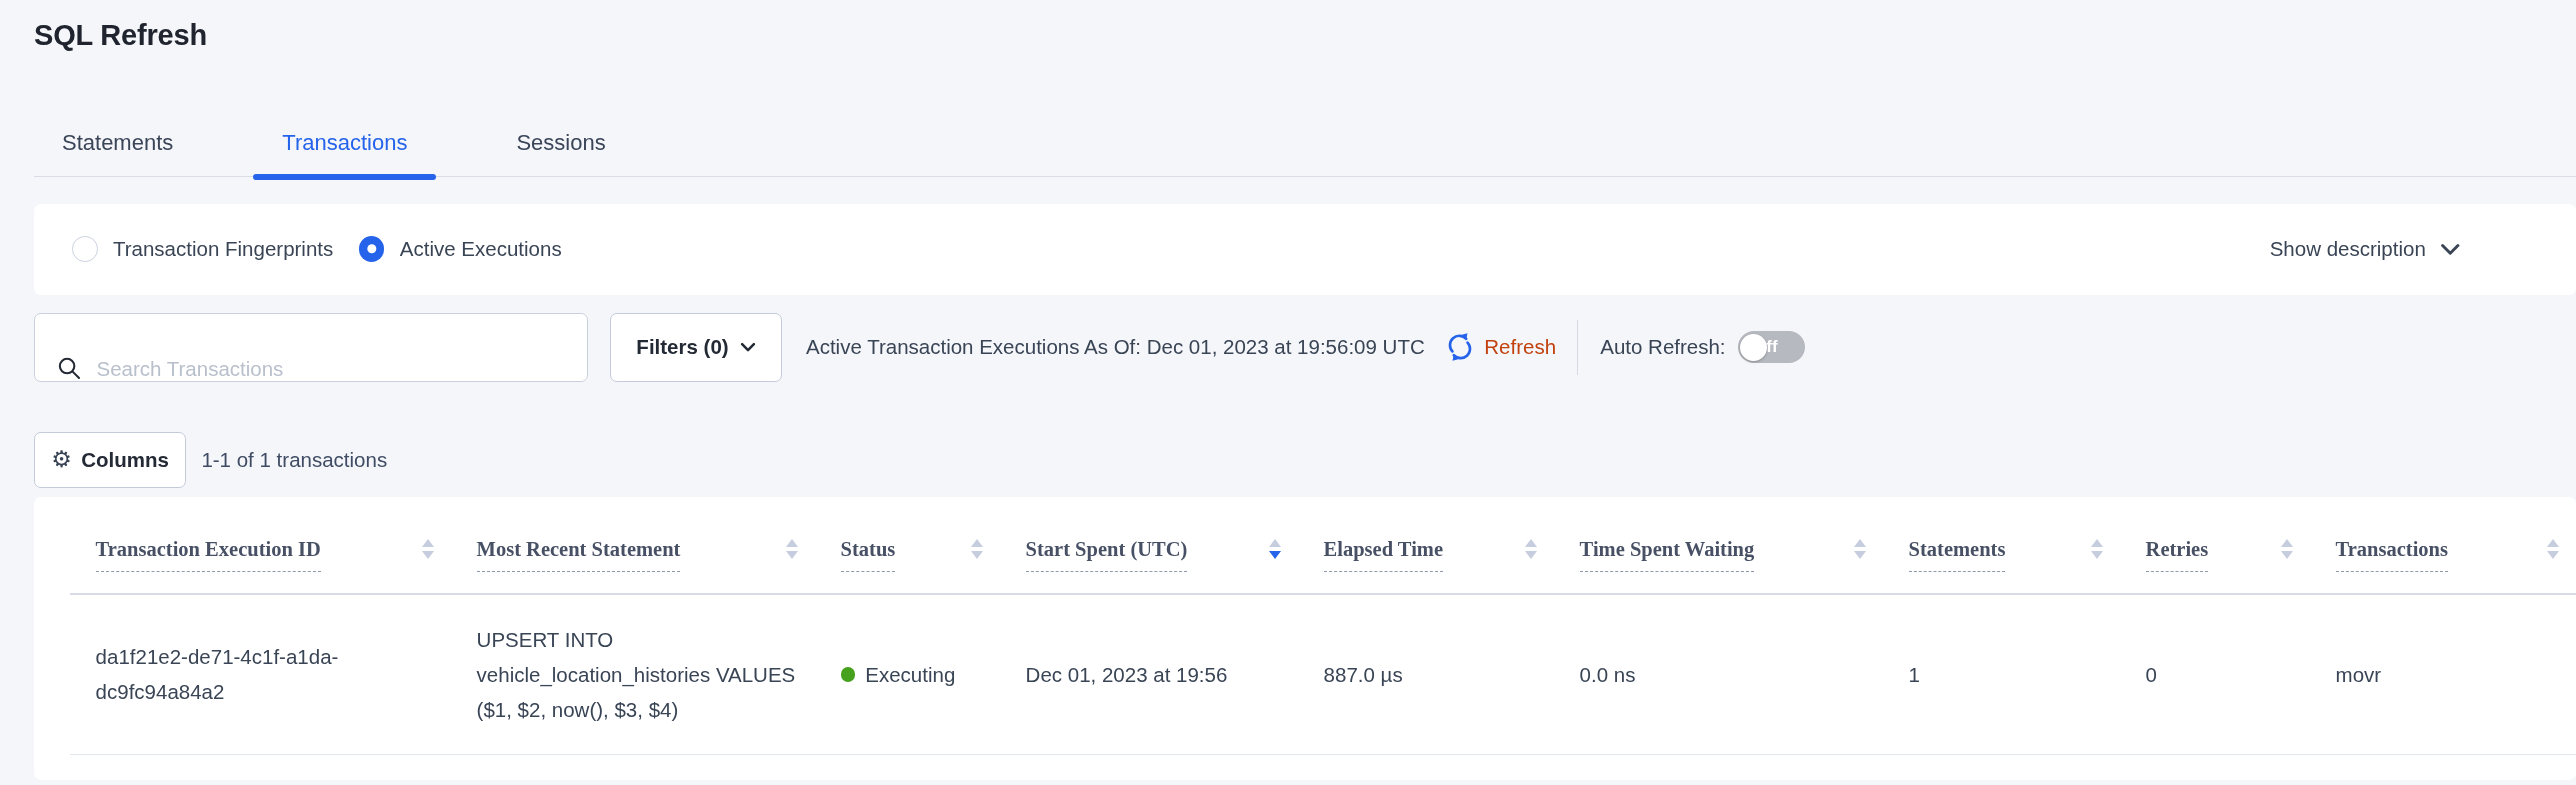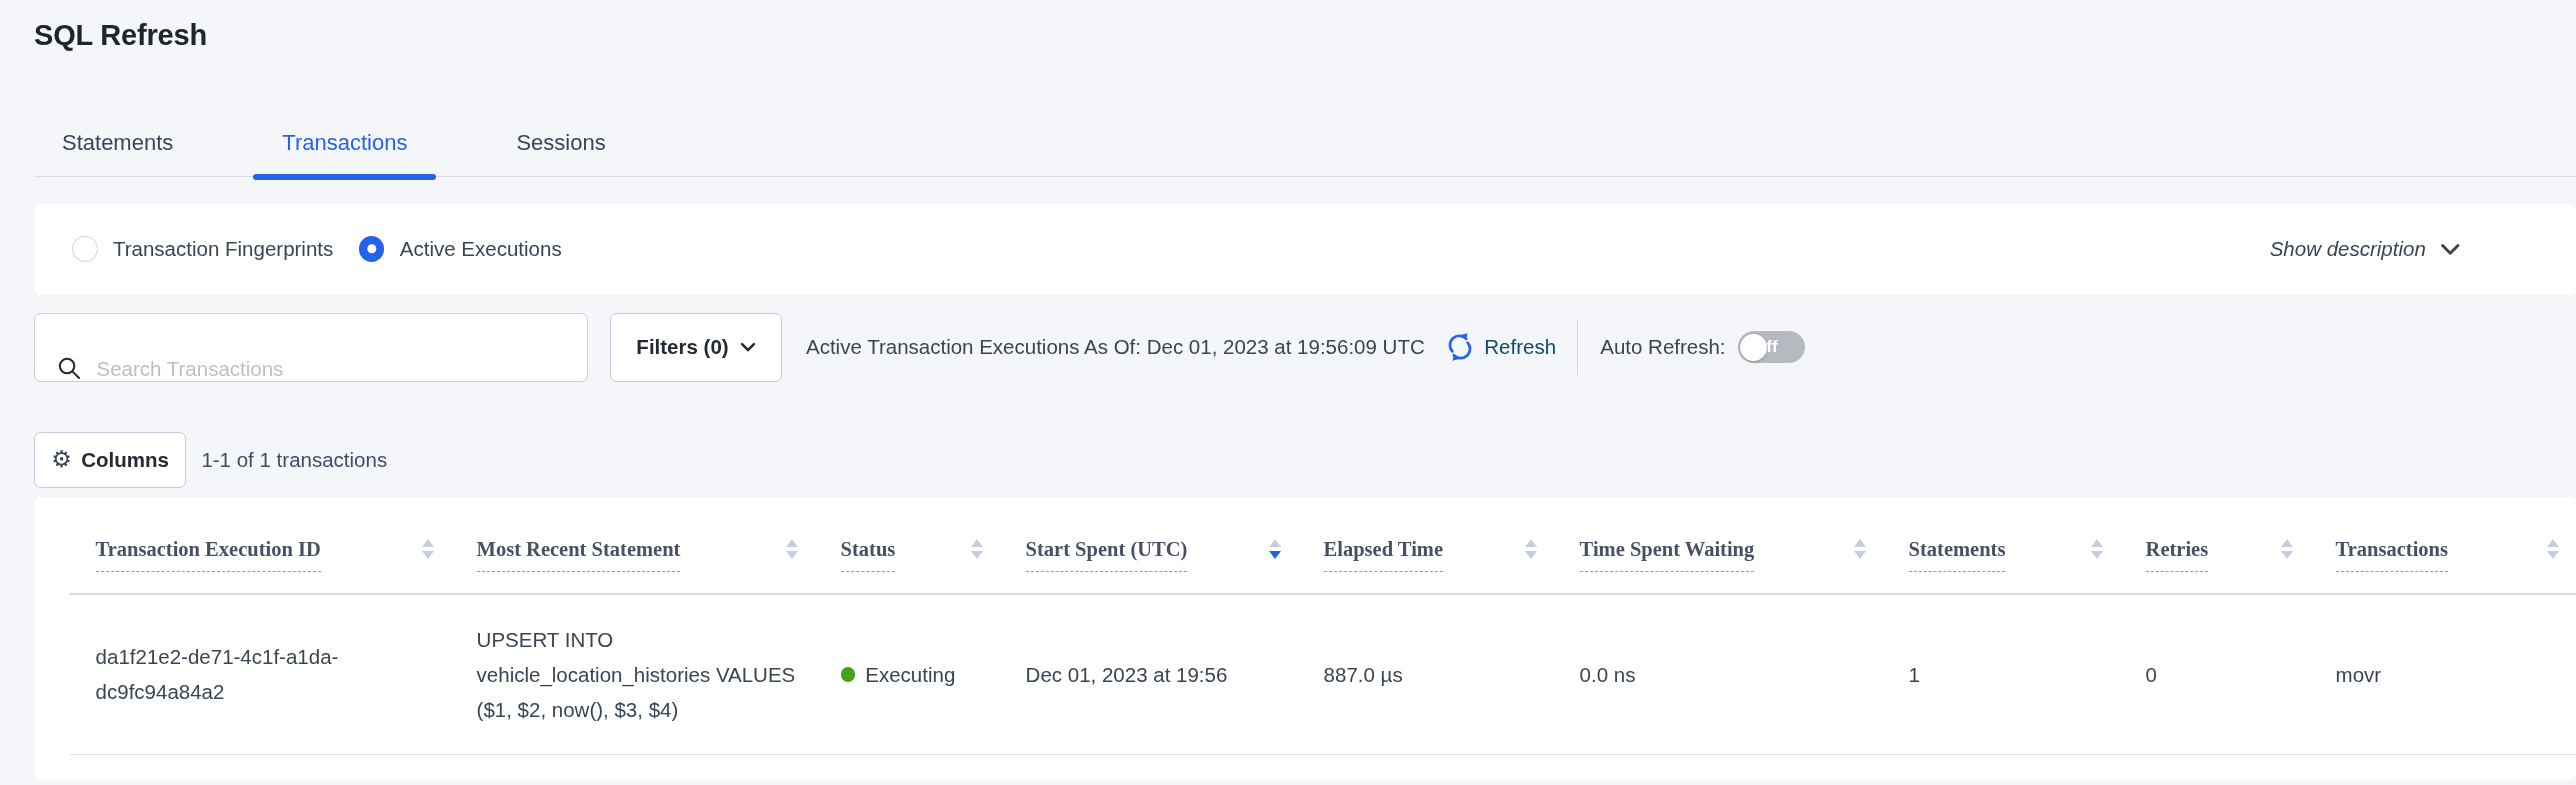--- a/index.html
+++ b/index.html
@@ -47,21 +47,21 @@
   .radio-circle.selected {
     border:none; background:#2563eb; position:relative;
   }
   .radio-circle.selected::after {
     content:""; position:absolute; left:50%; top:50%;
     width:9.4px; height:9.4px; border-radius:50%; background:#fff;
     transform:translate(-50%,-50%);
   }
   .radio-label { margin-left:15.4px; font-size:20.5px; color:#394455; }
   .show-description { display:flex; align-items:center; gap:13.7px; cursor:pointer; }
-  .show-description span { font-size:20.5px; color:#394455;font-style:italic; }
+  .show-description span { font-size:20.5px; color:#394455; }
   
   .controls {
     margin:18px 0 0 34px; height:69px;
     display:flex; align-items:center;
   }
   .search-box {
     width:554px; height:69px; background:#fff;
     border:1.7px solid #c9d0dc; border-radius:6.8px;
     display:flex; align-items:flex-end; padding-left:20.5px; gap:15.4px;
   }
@@ -72,21 +72,21 @@
   .search-box input::placeholder { color:#b9c0cc; }
   .filters-btn {
     margin-left:22px; width:172px; height:69px; background:#fff;
     border:1.7px solid #c3cbdb; border-radius:6.8px;
     display:flex; align-items:center; justify-content:center; gap:11px;
     font-size:20.5px; font-weight:700; color:#242a35; cursor:pointer;
   }
   .asof-text { margin-left:24px; font-size:20.5px; color:#394455; white-space:nowrap; }
   .refresh-btn {
     margin-left:19px; display:flex; align-items:center; gap:8.5px;
-    color:#0c4a6e; font-size:20.5px; cursor:pointer; white-space:nowrap;text-align:center;
+    color:#c2410c; font-size:20.5px; cursor:pointer; white-space:nowrap;text-align:center;
   }
   .vdivider { margin-left:20.5px; width:1.7px; height:55px; background:#d5d9e2; }
   .autorefresh-label { margin-left:22px; font-size:20.5px; color:#394455; white-space:nowrap; }
   .toggle {
     margin-left:12px; position:relative; width:67px; height:32px;
     border-radius:16px; background:#b6b9bf; cursor:pointer; flex:0 0 auto;
   }
   .toggle .knob {
     position:absolute; left:2.6px; top:2.6px; width:27px; height:27px;
     border-radius:50%; background:#fff; box-shadow:0 0.9px 2.6px rgba(0,0,0,.25);

